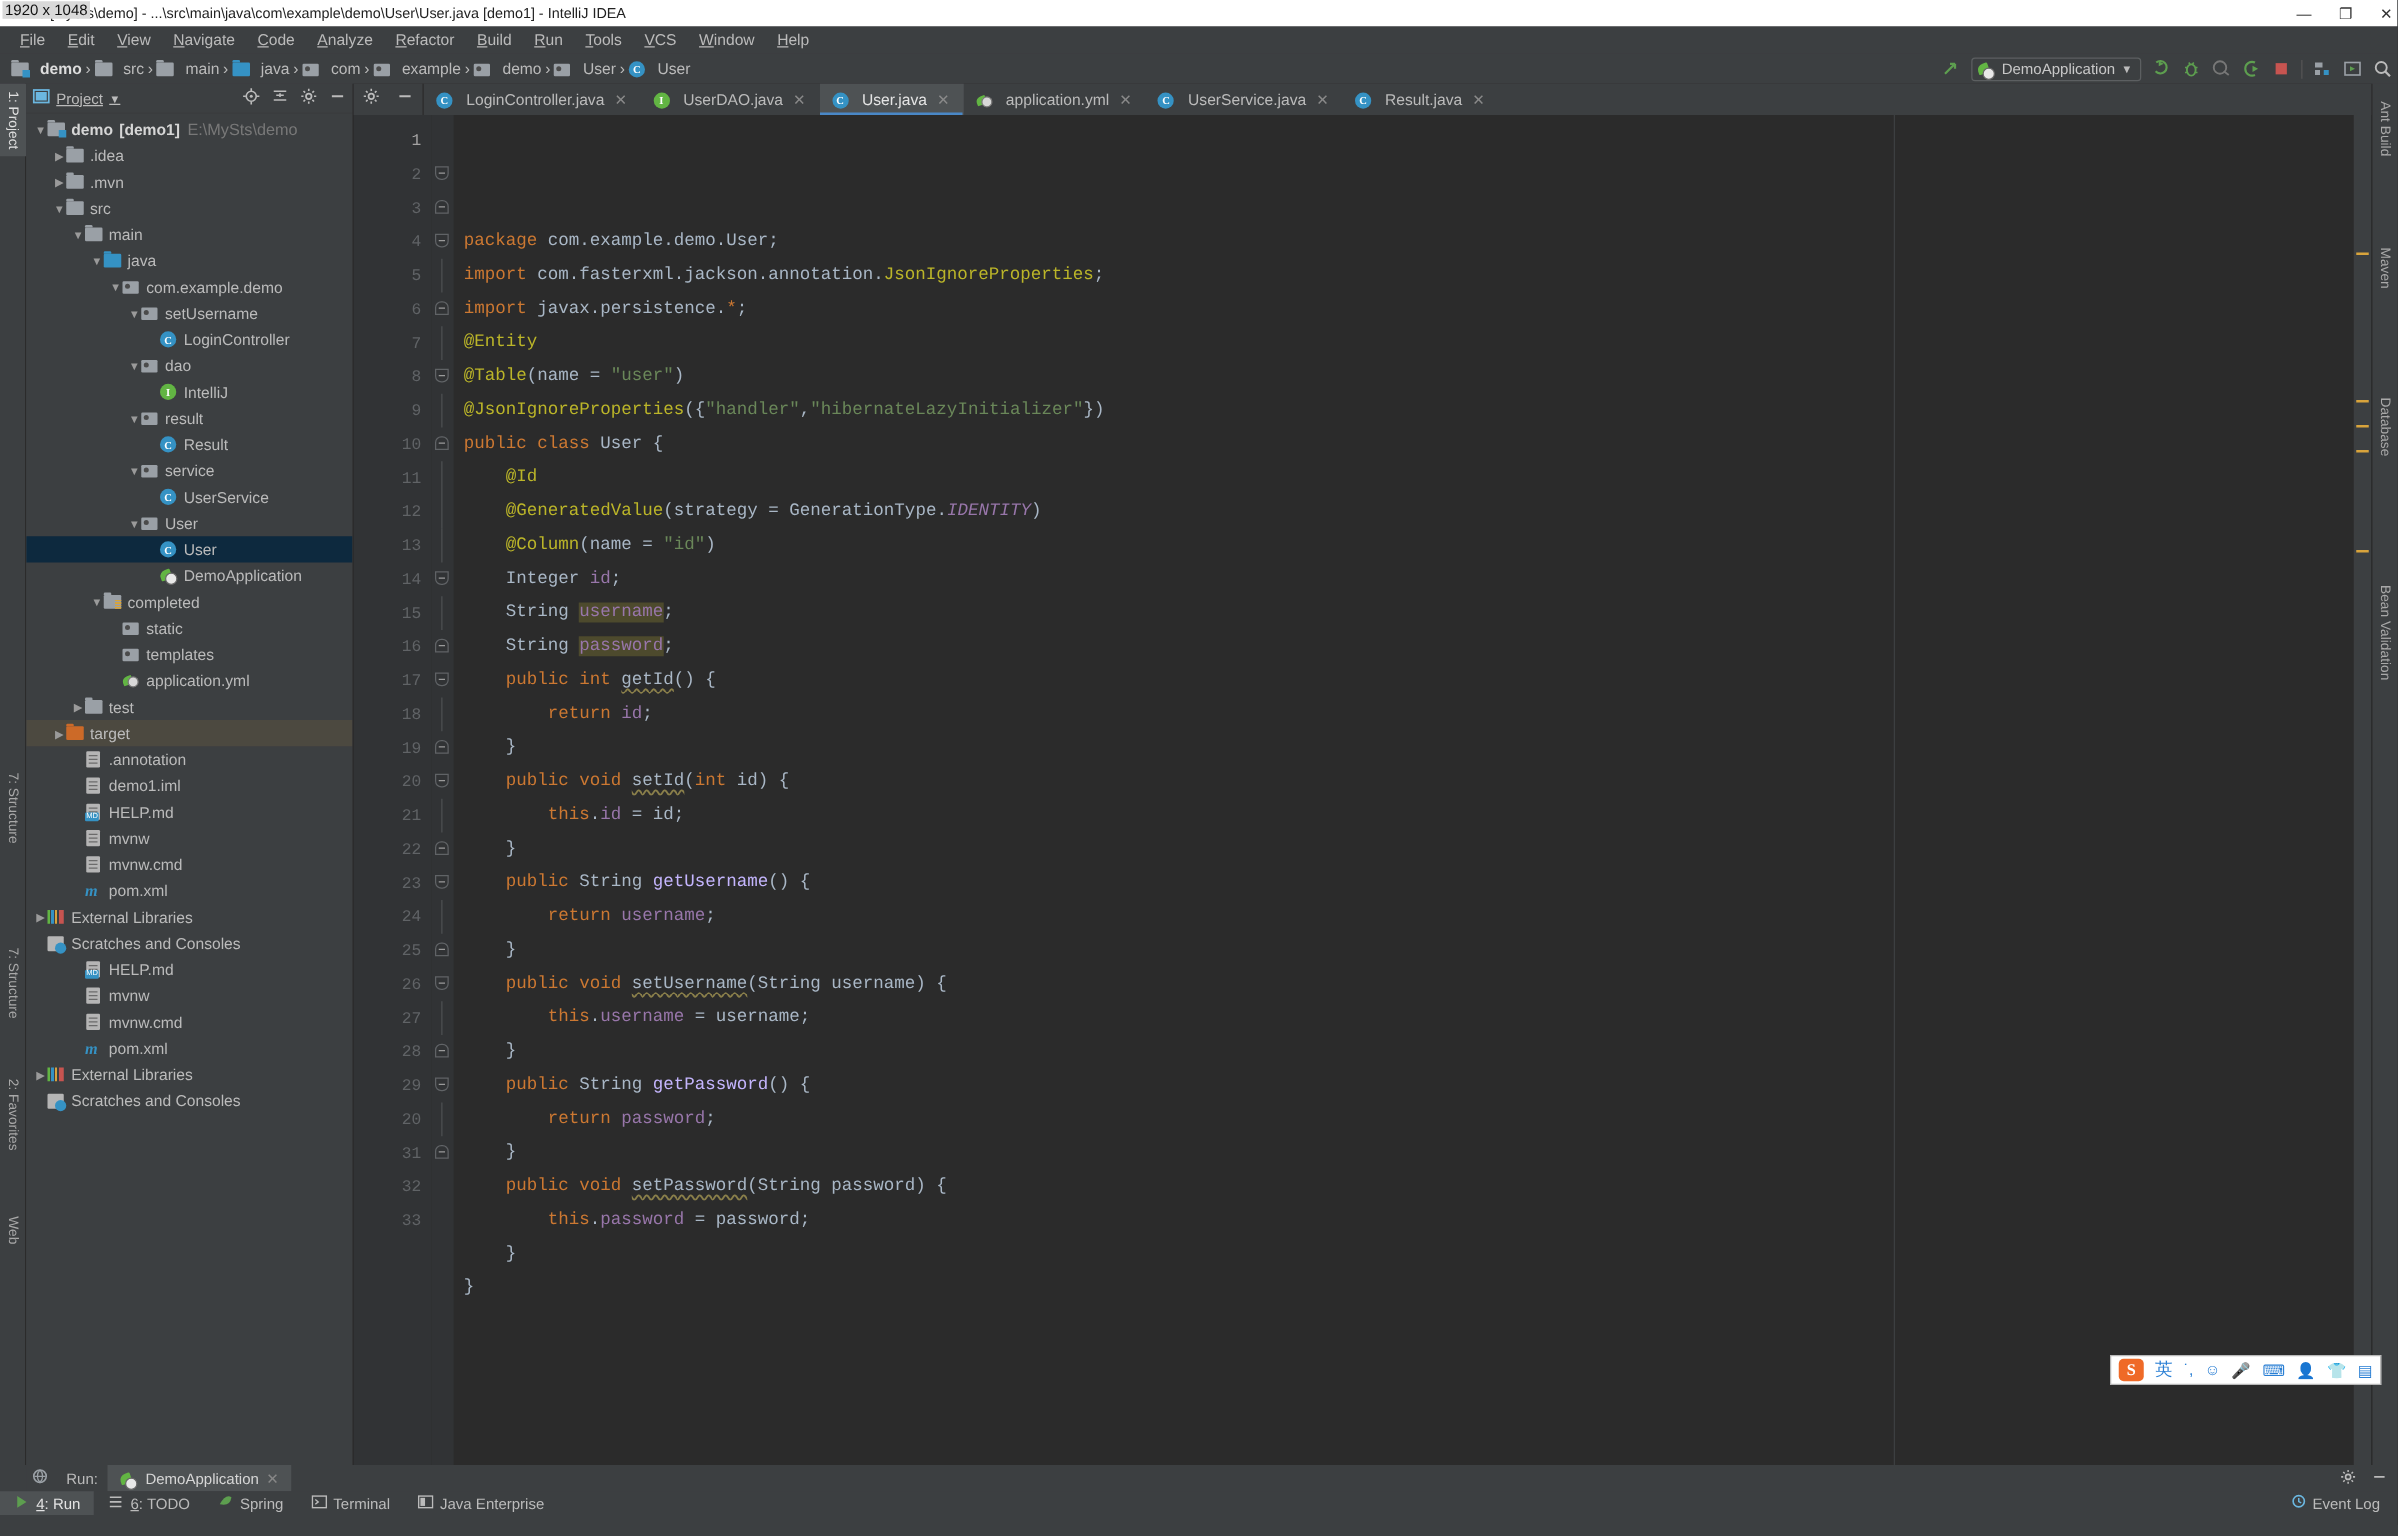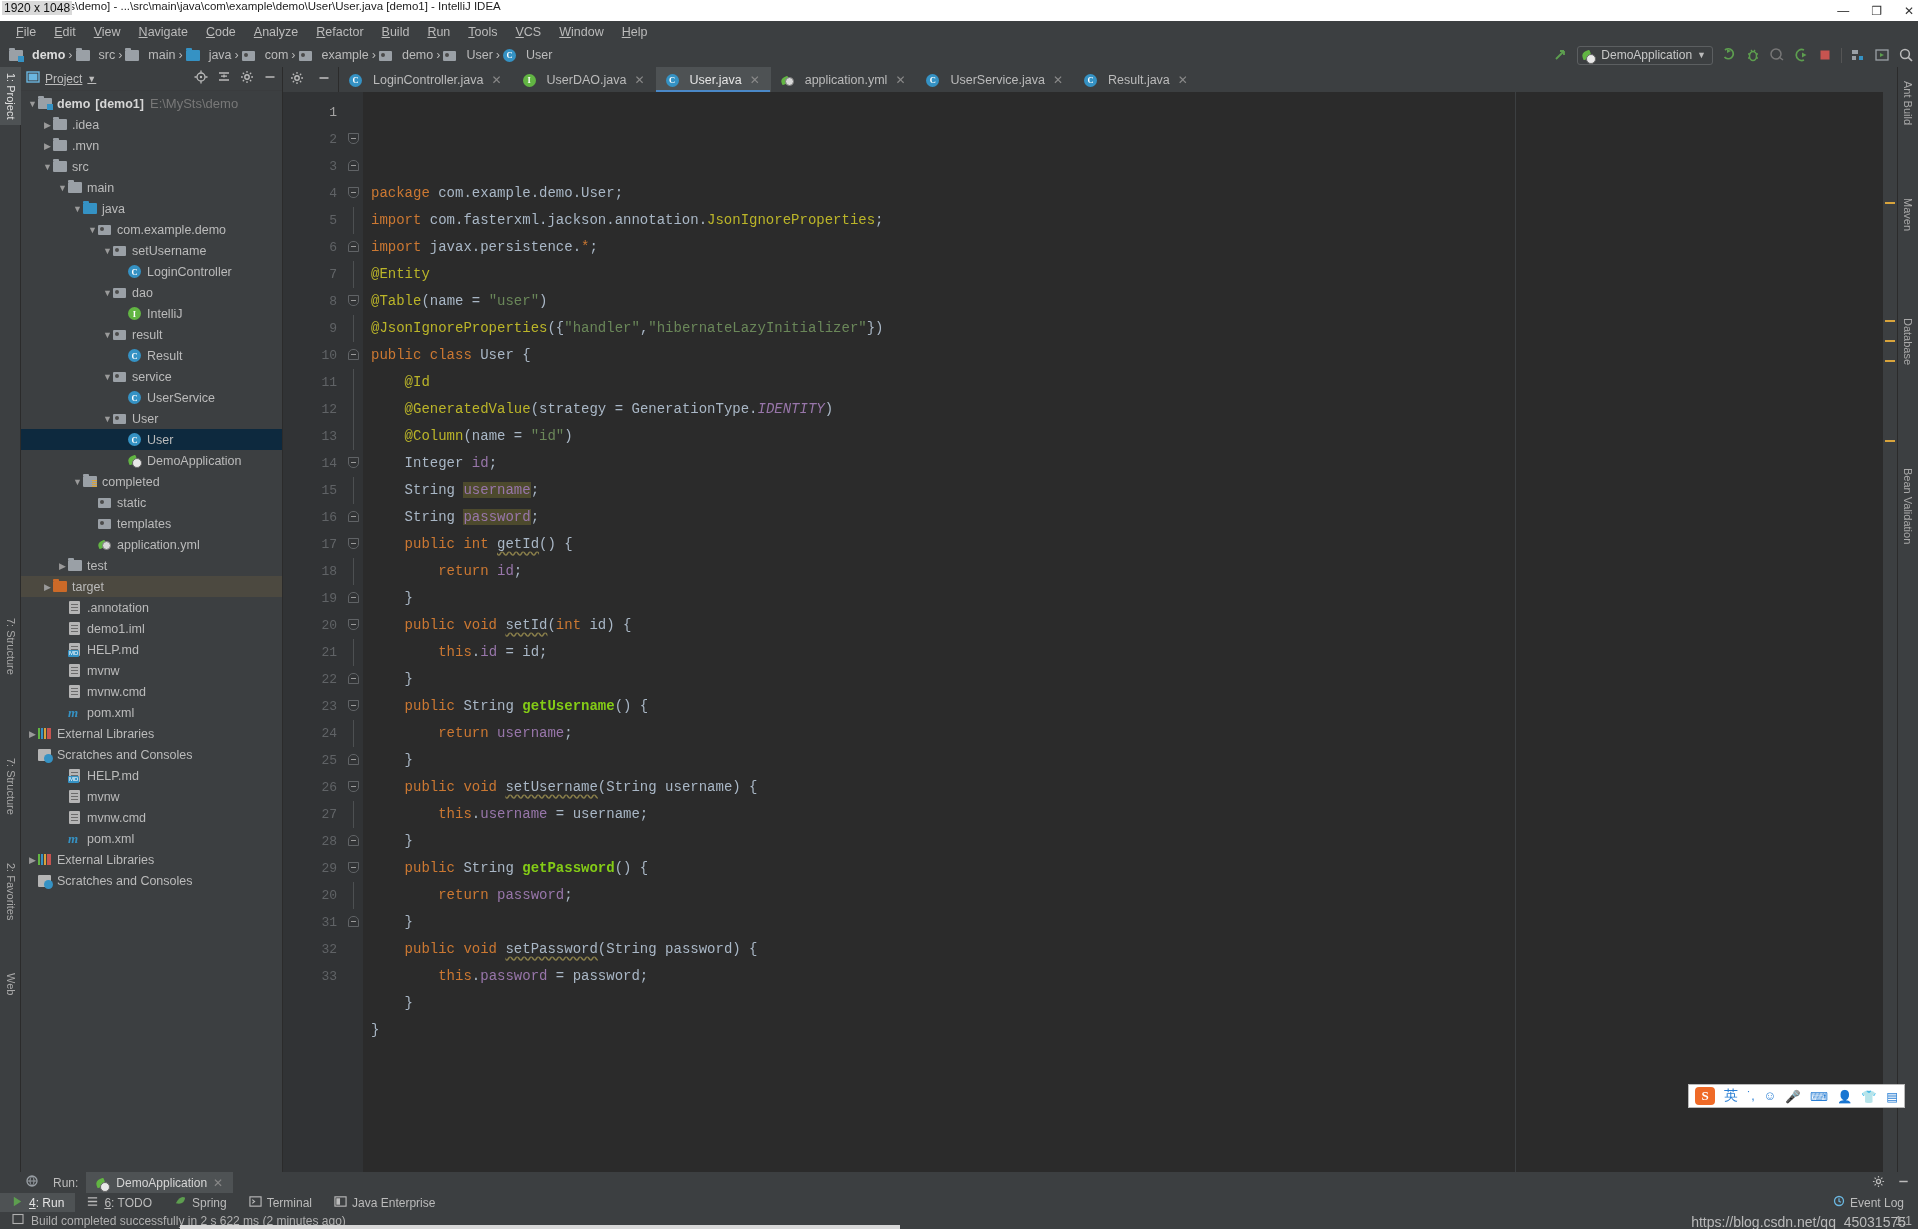--- a/index.html
+++ b/index.html
@@ -1,21 +1,21 @@
 <!DOCTYPE html>
 <html><head>
 <meta charset="utf-8">
 <style>
   * { box-sizing: border-box; margin:0; padding:0; }
   html,body { width:1918px; height:1229px; overflow:hidden; background:#3c3f41;
     font-family:"Liberation Sans", sans-serif; color:#bbbbbb; }
   #app { position:relative; width:1918px; height:1229px; }
 
   
-  .titlebar { height:21px; background:#ffffff; display:flex; 
+  .titlebar { height:21px; background:#ffffff; display:flex; align-items:center;
     font-size:11.5px; color:#222; padding-left:4px; position:relative; }
   .title-overlay { position:absolute; left:2px; top:1px; background:#d9d9d9; color:#111;
     font-size:12px; padding:0 2px; font-family:"Liberation Sans",sans-serif; z-index:4; }
   .title-text { margin-left:4px; white-space:nowrap; }
   .win-btns { position:absolute; right:4px; top:0; height:21px; display:flex; align-items:center; gap:22px; }
   .win-btns span { font-size:12px; color:#333; }
 
   
   .menubar { height:22px; background:#3c3f41; display:flex; align-items:center;
     padding-left:7px; gap:0px; font-size:12.5px; color:#bbbbbb; }
@@ -139,21 +139,21 @@
   .fold .vline { position:absolute; left:8px; top:0; width:1px; height:27px; background:#4d5052; }
 
   .code { flex:1; padding:7px 0 0 8px; font-family:"Liberation Mono", monospace;
     font-size:14px; line-height:27px; white-space:pre; position:relative; overflow:hidden; }
   .cl { height:27px; }
   .kw  { color:#cc7832; }
   .ann { color:#bbb529; }
   .str { color:#6a8759; }
   .fld { color:#9876aa; }
   .typ { color:#a9b7c6; }
-  .mth { color:#84cc16;font-weight:bold; }
+  .mth { color:#c4b5fd; }
   .stat{ color:#9876aa; font-style:italic; }
   .plain { color:#a9b7c6; }
   .hlid { background:#4d4a2d; }
   .warn { text-decoration: underline; text-decoration-style: wavy;
           text-decoration-color:#8a7f4a; text-underline-offset:3px; }
 
   .rightmargin { position:absolute; top:0; bottom:0; left:1152px; width:1px; background:#3c3f41; }
   .scrollstripe { position:absolute; right:0; top:0; bottom:0; width:14px; background:#3c3f41; }
   .mark { position:absolute; right:2px; width:10px; height:2px; background:#d8a43c; }
 
@@ -1007,37 +1007,20 @@
       </span>
       <span class="sitem">
         <span><svg width="13" height="13" viewBox="0 0 14 14">
             <rect x="1" y="2" width="12" height="10" fill="none" stroke="#bbb" stroke-width="1.2"></rect>
             <rect x="2.5" y="3.5" width="4" height="7" fill="#bbb"></rect>
           </svg></span>
         <span>Java Enterprise</span>
       </span>
     </div>
 
-  <div class="statusbar">
-    <span class="msg">
-      <span>
-        <svg width="12" height="12" viewBox="0 0 12 12">
-            <rect x="1" y="1.5" width="10" height="9" fill="none" stroke="#b0b0b0" stroke-width="1.1"></rect>
-          </svg>
-      </span>
-      <span>Build completed successfully in 2 s 622 ms (2 minutes ago)</span>
-    </span>
-    <span class="sbright">
-      <span>1:1</span>
-    </span>
-    <span class="watermark">https://blog.csdn.net/qq_45031575</span>
-    <div class="hscroll">
-      <div class="hbar" style="left:80px;width:720px;"></div>
-    </div>
-  </div>
 
   <div style="position:absolute;right:14px;bottom:19px;font-size:12px;color:#bbb;display:flex;align-items:center;gap:5px;">
     <span>
       <svg width="12" height="12" viewBox="0 0 12 12">
           <circle cx="6" cy="6" r="4.5" fill="none" stroke="#6bb7e0" stroke-width="1.3"></circle>
           <path d="M6 3.3 v3 l2 1" stroke="#6bb7e0" stroke-width="1.2" fill="none"></path>
         </svg>
     </span>
     <span>Event Log</span>
   </div>

